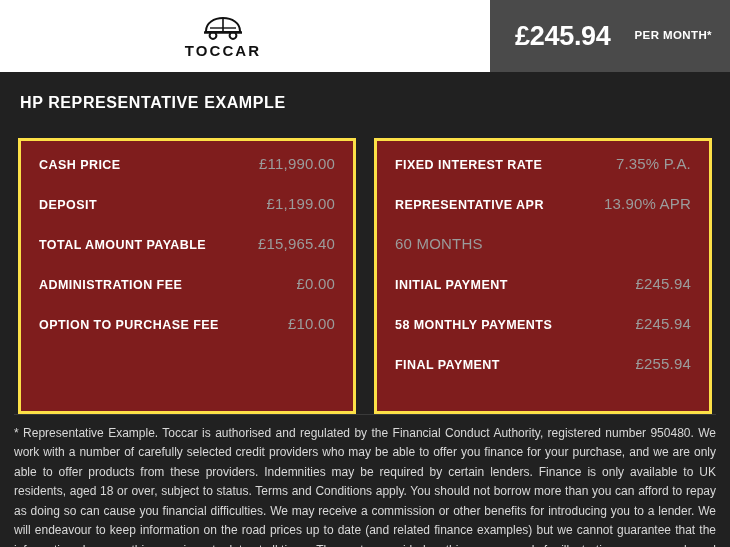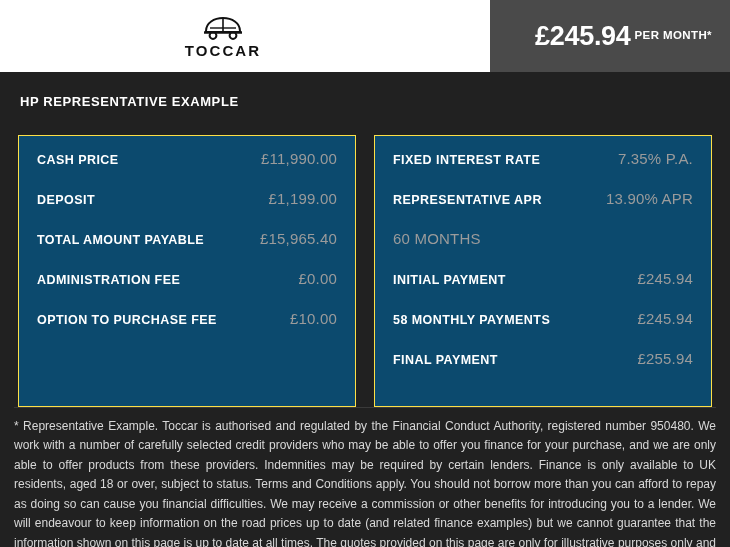--- a/index.html
+++ b/index.html
@@ -74,48 +74,48 @@
     font-weight: bold;
     color: #ffffff;
     letter-spacing: -0.3px;
     line-height: 1;
   }
   .price-period {
     font-size: 11.5px;
     font-weight: bold;
     color: #ffffff;
     letter-spacing: 0.4px;
-    margin-left: 4px;
+    margin-left: 24px;
     padding-bottom: 2px;
   }
 
   
   .title-bar {
     padding: 22px 0 10px 20px;
     flex: 0 0 auto;
   }
   .title {
-    font-size: 13px;
+    font-size: 16px;
     font-weight: bold;
     letter-spacing: 0.6px;
     color: #ffffff;
   }
 
   
   .panels {
     display: flex;
     gap: 18px;
     padding: 16px 18px 0 18px;
     box-sizing: border-box;
     flex: 0 0 auto;
   }
   .panel {
     flex: 1 1 0;
-    background: #0c4a6e;
-    border: 1px solid #fde047;
+    background: #7f1d1d;
+    border: 3px solid #fde047;
     padding: 14px 18px 16px 18px;
     box-sizing: border-box;
   }
   .row {
     display: flex;
     align-items: baseline;
     justify-content: space-between;
     height: 40px;
   }
   .row-label {

